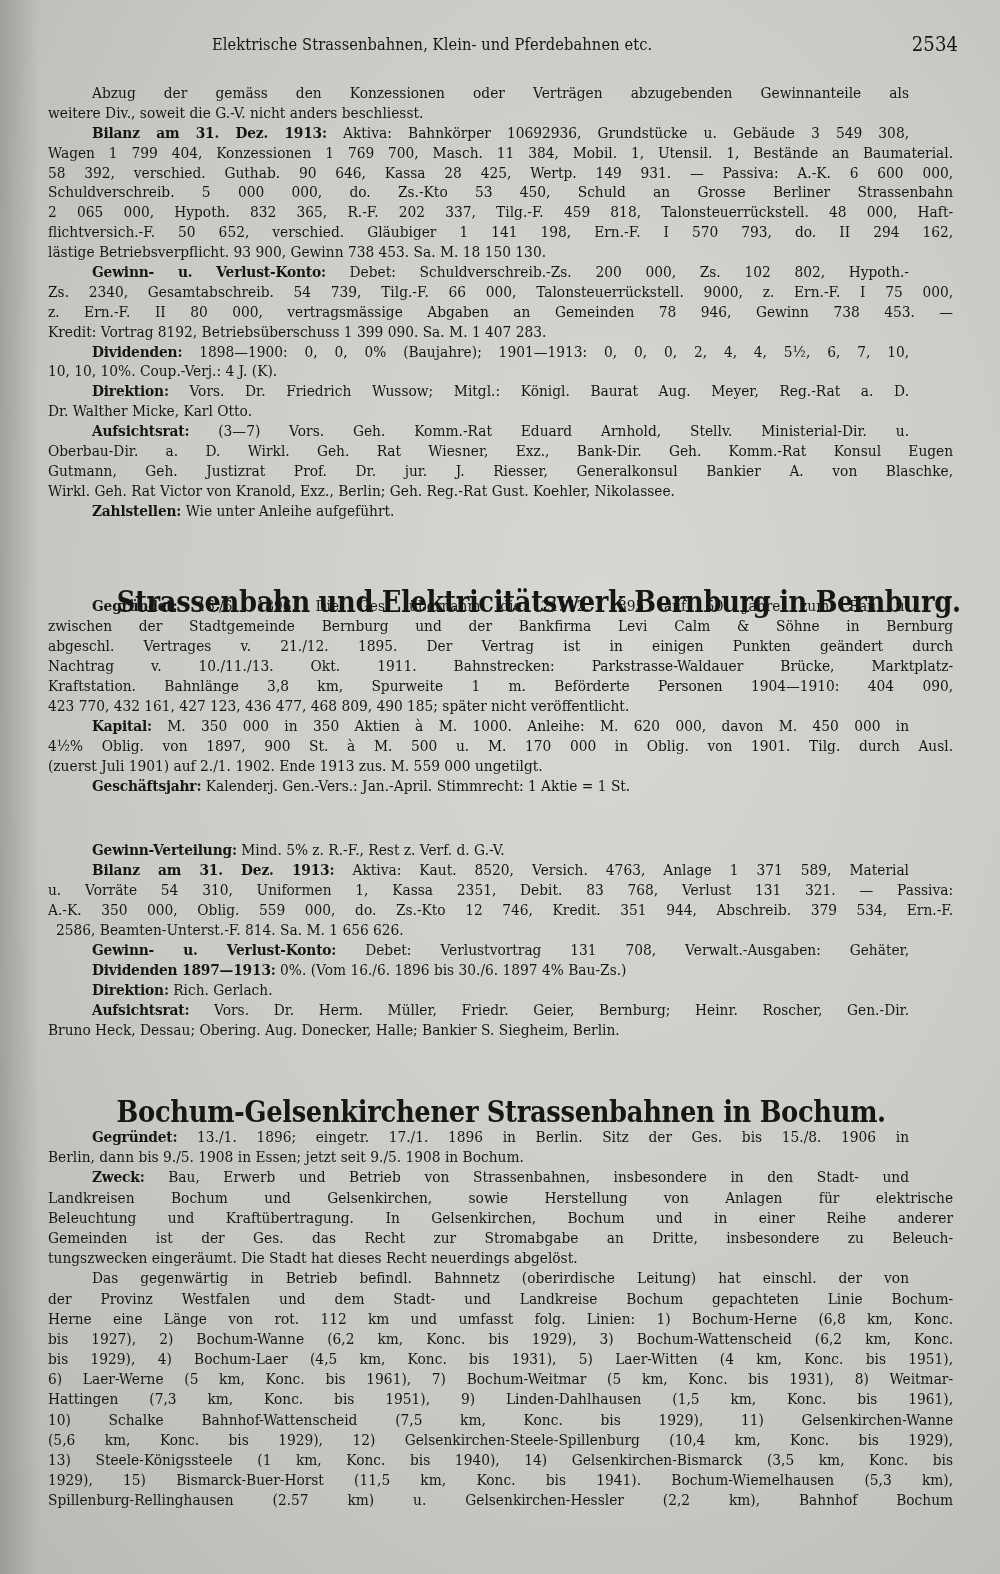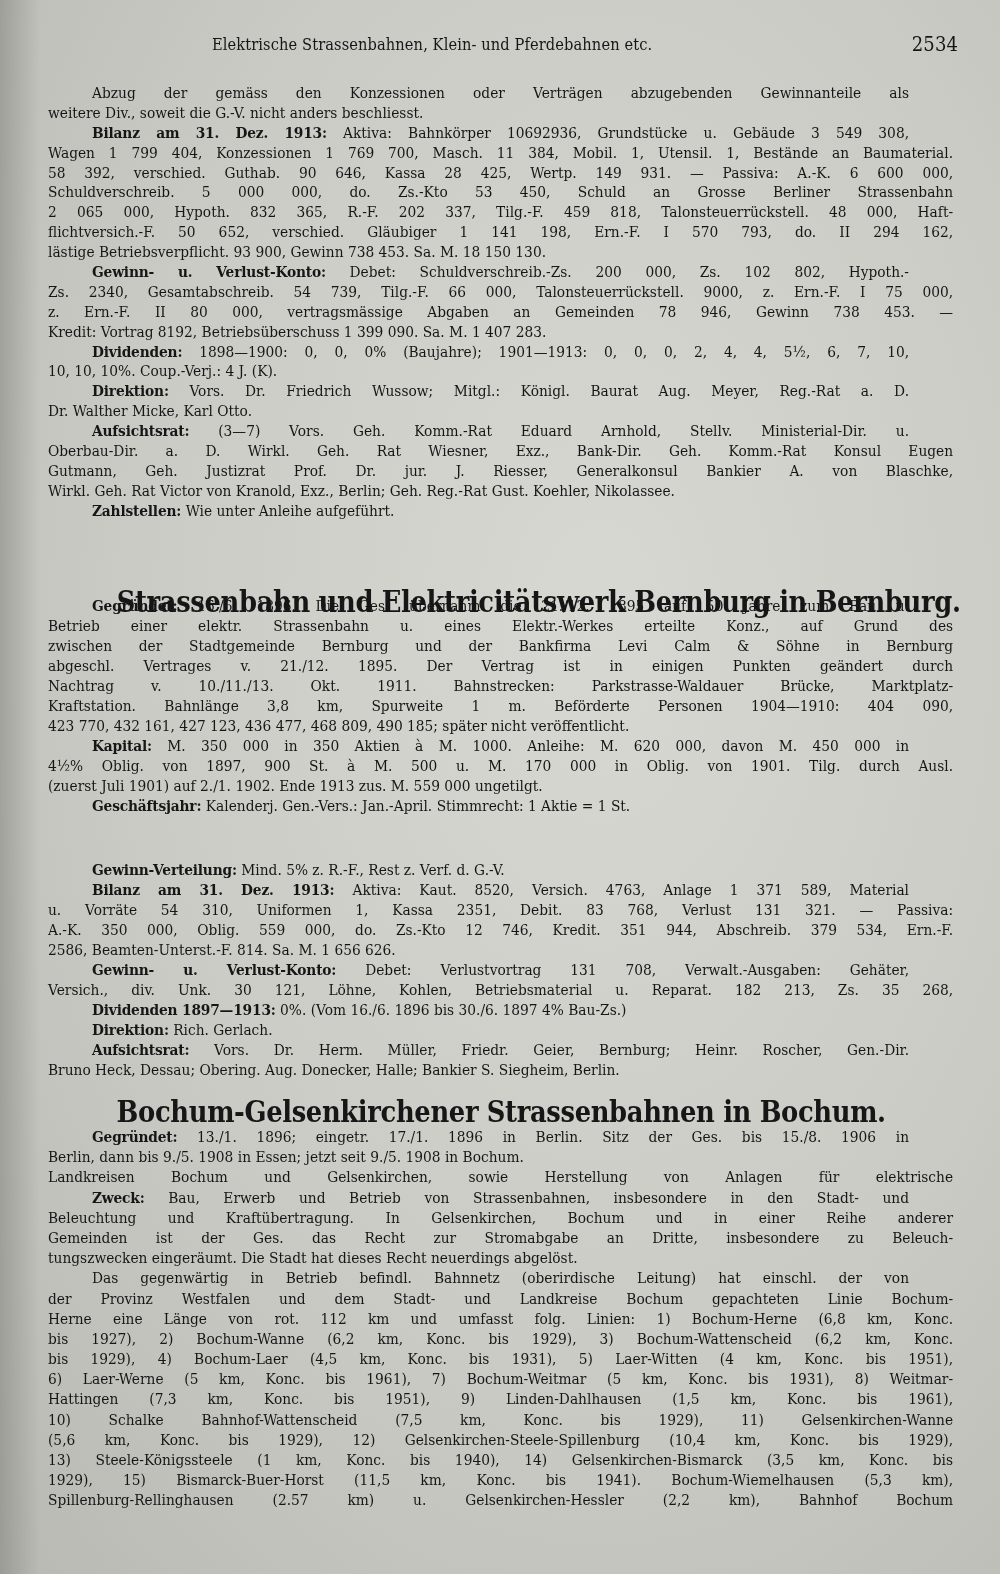--- a/index.html
+++ b/index.html
@@ -63,51 +63,49 @@
       <div class="line" style="height: 19.9px; line-height: 19.9px;"><span class="inner"><span>Gutmann, Geh. Justizrat Prof. Dr. jur. J. Riesser, Generalkonsul Bankier A. von Blaschke,</span></span></div>
       <div class="line last" style="height: 19.9px; line-height: 19.9px;"><span class="inner"><span>Wirkl. Geh. Rat Victor von Kranold, Exz., Berlin; Geh. Reg.-Rat Gust. Koehler, Nikolassee.</span></span></div>
       <div class="line indent last" style="height: 19.9px; line-height: 19.9px;"><span class="inner" style="width: calc(111% - 49px);"><b class="lead">Zahlstellen:</b> <span>Wie unter Anleihe aufgeführt.</span></span></div>
     </div>
 
   <div class="heading" style="top:584px;">
     <span class="inner">Strassenbahn und Elektricitätswerk Bernburg in Bernburg.</span>
   </div>
   <div class="block" id="sec-bern" style="top:596px;">
       <div class="line indent" style="height: 20px; line-height: 20px;"><span class="inner" style="width: calc(111% - 49px);"><b class="lead">Gegründet:</b> <span>16./6. 1896. Die Ges. übernahm die 21./12. 1895 auf 50 Jahre zum Bau u.</span></span></div>
-      <div class="line" style="height: 20px; line-height: 20px;"><span class="inner"><span>Betrieb einer elektr. Strassenbahn u. eines Elektr.-Werkes erteilte Konz., auf Grund des</span></span></div>
       <div class="line" style="height: 20px; line-height: 20px;"><span class="inner"><span>zwischen der Stadtgemeinde Bernburg und der Bankfirma Levi Calm &amp; Söhne in Bernburg</span></span></div>
       <div class="line" style="height: 20px; line-height: 20px;"><span class="inner"><span>abgeschl. Vertrages v. 21./12. 1895. Der Vertrag ist in einigen Punkten geändert durch</span></span></div>
       <div class="line" style="height: 20px; line-height: 20px;"><span class="inner"><span>Nachtrag v. 10./11./13. Okt. 1911. Bahnstrecken: Parkstrasse-Waldauer Brücke, Marktplatz-</span></span></div>
       <div class="line" style="height: 20px; line-height: 20px;"><span class="inner"><span>Kraftstation. Bahnlänge 3,8 km, Spurweite 1 m. Beförderte Personen 1904—1910: 404 090,</span></span></div>
       <div class="line last" style="height: 20px; line-height: 20px;"><span class="inner"><span>423 770, 432 161, 427 123, 436 477, 468 809, 490 185; später nicht veröffentlicht.</span></span></div>
       <div class="line indent" style="height: 20px; line-height: 20px;"><span class="inner" style="width: calc(111% - 49px);"><b class="lead">Kapital:</b> <span>M. 350 000 in 350 Aktien à M. 1000. Anleihe: M. 620 000, davon M. 450 000 in</span></span></div>
       <div class="line" style="height: 20px; line-height: 20px;"><span class="inner"><span>4½% Oblig. von 1897, 900 St. à M. 500 u. M. 170 000 in Oblig. von 1901. Tilg. durch Ausl.</span></span></div>
       <div class="line last" style="height: 20px; line-height: 20px;"><span class="inner"><span>(zuerst Juli 1901) auf 2./1. 1902. Ende 1913 zus. M. 559 000 ungetilgt.</span></span></div>
       <div class="line indent last" style="height: 20px; line-height: 20px;"><span class="inner" style="width: calc(111% - 49px);"><b class="lead">Geschäftsjahr:</b> <span>Kalenderj. Gen.-Vers.: Jan.-April. Stimmrecht: 1 Aktie = 1 St.</span></span></div>
       <div class="line indent last" style="height: 20px; line-height: 20px; margin-top: 44px;"><span class="inner" style="width: calc(111% - 49px);"><b class="lead">Gewinn-Verteilung:</b> <span>Mind. 5% z. R.-F., Rest z. Verf. d. G.-V.</span></span></div>
       <div class="line indent" style="height: 20px; line-height: 20px;"><span class="inner" style="width: calc(111% - 49px);"><b class="lead">Bilanz am 31. Dez. 1913:</b> <span>Aktiva: Kaut. 8520, Versich. 4763, Anlage 1 371 589, Material</span></span></div>
       <div class="line" style="height: 20px; line-height: 20px;"><span class="inner"><span>u. Vorräte 54 310, Uniformen 1, Kassa 2351, Debit. 83 768, Verlust 131 321. — Passiva:</span></span></div>
       <div class="line" style="height: 20px; line-height: 20px;"><span class="inner"><span>A.-K. 350 000, Oblig. 559 000, do. Zs.-Kto 12 746, Kredit. 351 944, Abschreib. 379 534, Ern.-F.</span></span></div>
-      <div class="line last" style="height: 20px; line-height: 20px;"><span class="inner"><span>2586, Beamten-Unterst.-F. 814. Sa. M. 1 656 626.</span></span></div>
+      <div class="line last" style="height: 20px; line-height: 20px; margin-left: 8px;"><span class="inner"><span>2586, Beamten-Unterst.-F. 814. Sa. M. 1 656 626.</span></span></div>
       <div class="line indent" style="height: 20px; line-height: 20px;"><span class="inner" style="width: calc(111% - 49px);"><b class="lead">Gewinn- u. Verlust-Konto:</b> <span>Debet: Verlustvortrag 131 708, Verwalt.-Ausgaben: Gehäter,</span></span></div>
-      <div class="line" style="height: 20px; line-height: 20px;"><span class="inner"><span>Versich., div. Unk. 30 121, Löhne, Kohlen, Betriebsmaterial u. Reparat. 182 213, Zs. 35 268,</span></span></div>
       <div class="line indent last" style="height: 20px; line-height: 20px;"><span class="inner" style="width: calc(111% - 49px);"><b class="lead">Dividenden 1897—1913:</b> <span>0%. (Vom 16./6. 1896 bis 30./6. 1897 4% Bau-Zs.)</span></span></div>
       <div class="line indent last" style="height: 20px; line-height: 20px;"><span class="inner" style="width: calc(111% - 49px);"><b class="lead">Direktion:</b> <span>Rich. Gerlach.</span></span></div>
       <div class="line indent" style="height: 20px; line-height: 20px;"><span class="inner" style="width: calc(111% - 49px);"><b class="lead">Aufsichtsrat:</b> <span>Vors. Dr. Herm. Müller, Friedr. Geier, Bernburg; Heinr. Roscher, Gen.-Dir.</span></span></div>
       <div class="line last" style="height: 20px; line-height: 20px;"><span class="inner"><span>Bruno Heck, Dessau; Obering. Aug. Donecker, Halle; Bankier S. Siegheim, Berlin.</span></span></div>
     </div>
 
   <div class="heading" style="top:1094px;">
     <span class="inner">Bochum-Gelsenkirchener Strassenbahnen in Bochum.</span>
   </div>
   <div class="block" id="sec-boch" style="top:1127px;">
       <div class="line indent" style="height: 20.2px; line-height: 20.2px;"><span class="inner" style="width: calc(111% - 49px);"><b class="lead">Gegründet:</b> <span>13./1. 1896; eingetr. 17./1. 1896 in Berlin. Sitz der Ges. bis 15./8. 1906 in</span></span></div>
       <div class="line last" style="height: 20.2px; line-height: 20.2px;"><span class="inner"><span>Berlin, dann bis 9./5. 1908 in Essen; jetzt seit 9./5. 1908 in Bochum.</span></span></div>
+      <div class="line indent" style="height: 20.2px; line-height: 20.2px;"><span class="inner" style="width: calc(111% - 49px);"><b class="lead">Zweck:</b> <span>Bau, Erwerb und Betrieb von Strassenbahnen, insbesondere in den Stadt- und</span></span></div>
       <div class="line" style="height: 20.2px; line-height: 20.2px;"><span class="inner"><span>Landkreisen Bochum und Gelsenkirchen, sowie Herstellung von Anlagen für elektrische</span></span></div>
-      <div class="line indent" style="height: 20.2px; line-height: 20.2px;"><span class="inner" style="width: calc(111% - 49px);"><b class="lead">Zweck:</b> <span>Bau, Erwerb und Betrieb von Strassenbahnen, insbesondere in den Stadt- und</span></span></div>
       <div class="line" style="height: 20.2px; line-height: 20.2px;"><span class="inner"><span>Beleuchtung und Kraftübertragung. In Gelsenkirchen, Bochum und in einer Reihe anderer</span></span></div>
       <div class="line" style="height: 20.2px; line-height: 20.2px;"><span class="inner"><span>Gemeinden ist der Ges. das Recht zur Stromabgabe an Dritte, insbesondere zu Beleuch-</span></span></div>
       <div class="line last" style="height: 20.2px; line-height: 20.2px;"><span class="inner"><span>tungszwecken eingeräumt. Die Stadt hat dieses Recht neuerdings abgelöst.</span></span></div>
       <div class="line indent" style="height: 20.2px; line-height: 20.2px;"><span class="inner" style="width: calc(111% - 49px);"><span>Das gegenwärtig in Betrieb befindl. Bahnnetz (oberirdische Leitung) hat einschl. der von</span></span></div>
       <div class="line" style="height: 20.2px; line-height: 20.2px;"><span class="inner"><span>der Provinz Westfalen und dem Stadt- und Landkreise Bochum gepachteten Linie Bochum-</span></span></div>
       <div class="line" style="height: 20.2px; line-height: 20.2px;"><span class="inner"><span>Herne eine Länge von rot. 112 km und umfasst folg. Linien: 1) Bochum-Herne (6,8 km, Konc.</span></span></div>
       <div class="line" style="height: 20.2px; line-height: 20.2px;"><span class="inner"><span>bis 1927), 2) Bochum-Wanne (6,2 km, Konc. bis 1929), 3) Bochum-Wattenscheid (6,2 km, Konc.</span></span></div>
       <div class="line" style="height: 20.2px; line-height: 20.2px;"><span class="inner"><span>bis 1929), 4) Bochum-Laer (4,5 km, Konc. bis 1931), 5) Laer-Witten (4 km, Konc. bis 1951),</span></span></div>
       <div class="line" style="height: 20.2px; line-height: 20.2px;"><span class="inner"><span>6) Laer-Werne (5 km, Konc. bis 1961), 7) Bochum-Weitmar (5 km, Konc. bis 1931), 8) Weitmar-</span></span></div>
       <div class="line" style="height: 20.2px; line-height: 20.2px;"><span class="inner"><span>Hattingen (7,3 km, Konc. bis 1951), 9) Linden-Dahlhausen (1,5 km, Konc. bis 1961),</span></span></div>

